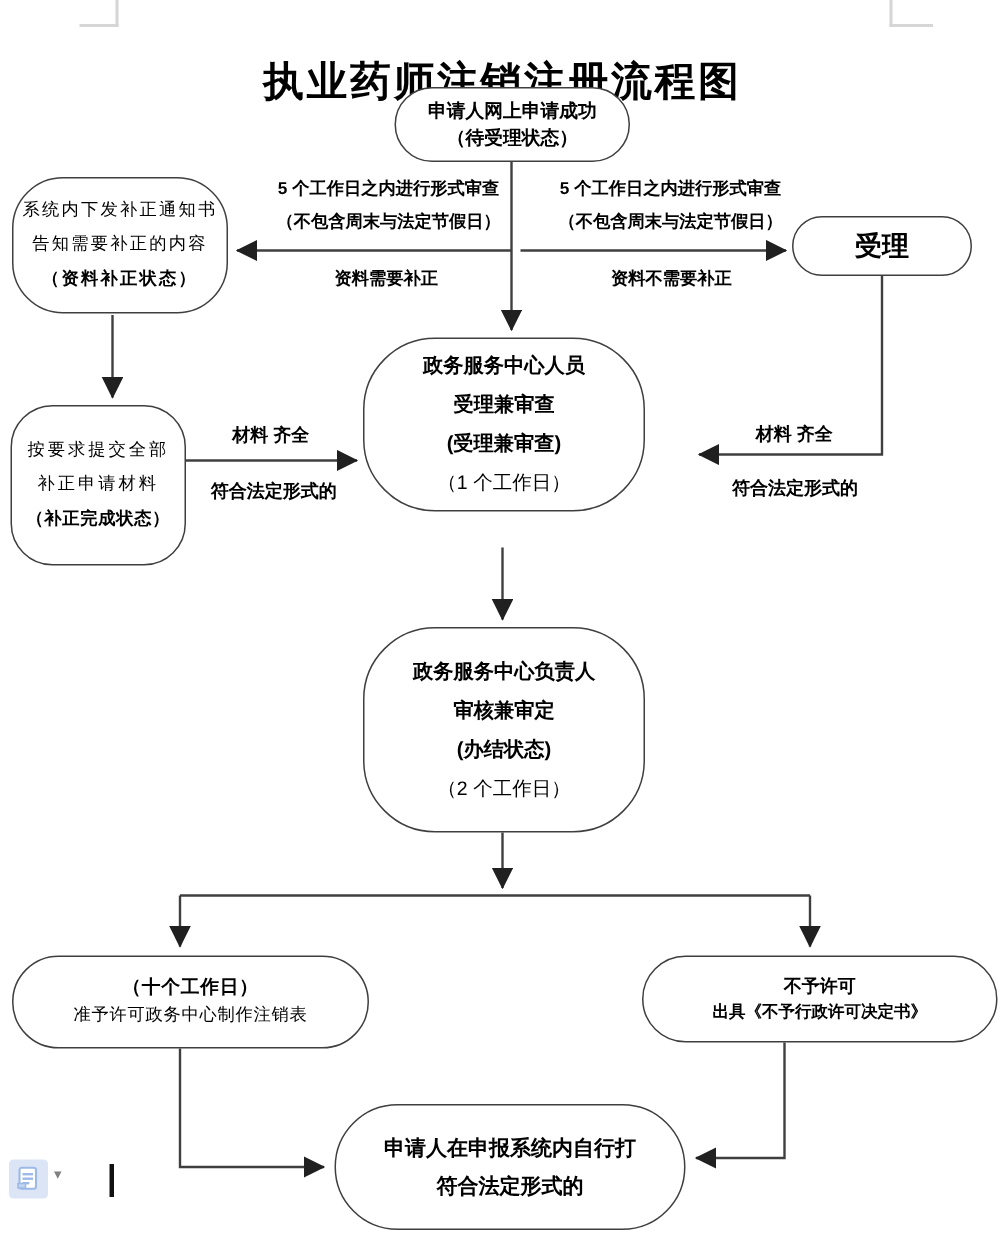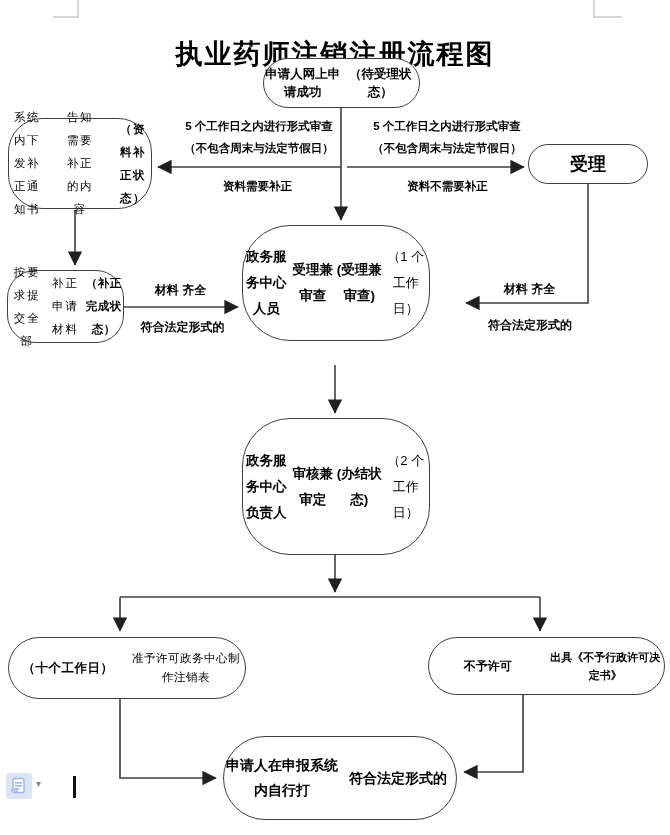--- a/index.html
+++ b/index.html
@@ -10,31 +10,31 @@
   .corner{position:absolute;}
   .corner-tl{left:53px;top:0;width:24px;height:16px;border-right:2px solid #d6d6d6;border-bottom:2px solid #d6d6d6;}
   .corner-tr{left:593px;top:0;width:27px;height:16px;border-left:2px solid #d6d6d6;border-bottom:2px solid #d6d6d6;}
   .title{
     position:absolute;left:0;right:0;top:24px;margin:12px;text-align:center;
     font-size:27px;font-weight:bold;letter-spacing:2px;
   }
   svg.connectors{position:absolute;left:0;top:0;}
   .node{
     position:absolute;border:1.6px solid #3f3f3f;background:#fff;box-sizing:border-box;
-    display:flex;flex-direction:row;justify-content:center;align-items:center;
+    display:flex;flex-direction:column;justify-content:center;align-items:center;
     text-align:center;
   }
   .node .ln{width:100%;}
   .b{font-weight:bold;}
   .n{font-weight:normal;}
   .lbl{position:absolute;text-align:center;font-size:11.5px;font-weight:bold;line-height:14px;}
   
   .nd-start{left:263px;top:58px;width:157px;height:50px;border-radius:25px;font-size:12.5px;line-height:18px;font-weight:bold;}
-  .nd-notice{left:8px;top:118px;width:144px;height:91px;border-radius:34px;font-size:11.5px;line-height:23px;letter-spacing:1.5px;gap:17px;}
-  .nd-resubmit{left:7px;top:270px;width:117px;height:73px;border-radius:28px;font-size:11.5px;line-height:23px;letter-spacing:2px;}
+  .nd-notice{left:8px;top:118px;width:144px;height:91px;border-radius:34px;font-size:11.5px;line-height:23px;letter-spacing:1.5px;}
+  .nd-resubmit{left:7px;top:270px;width:117px;height:107px;border-radius:28px;font-size:11.5px;line-height:23px;letter-spacing:2px;}
   .nd-accept{left:528px;top:144px;width:120px;height:40px;border-radius:20px;font-size:18px;font-weight:bold;}
   .nd-center1{left:242px;top:225px;width:188px;height:116px;border-radius:48px;font-size:13.5px;line-height:26px;}
   .nd-center2{left:242px;top:418px;width:188px;height:137px;border-radius:48px;font-size:13.5px;line-height:26px;}
   .nd-approved{left:8px;top:637px;width:238px;height:62px;border-radius:31px;font-size:11.5px;line-height:19px;letter-spacing:0.5px;}
   .nd-denied{left:428px;top:637px;width:237px;height:58px;border-radius:29px;font-size:12px;line-height:18px;}
   .nd-denied .ln2{font-size:11px;}
   .nd-print{left:223px;top:736px;width:234px;height:84px;border-radius:42px;font-size:14px;line-height:25px;font-weight:bold;}
   .small-lbl{font-size:12px;line-height:13px;}
   
   .paste-btn{position:absolute;left:6px;top:773px;width:26px;height:26px;border-radius:3px;

